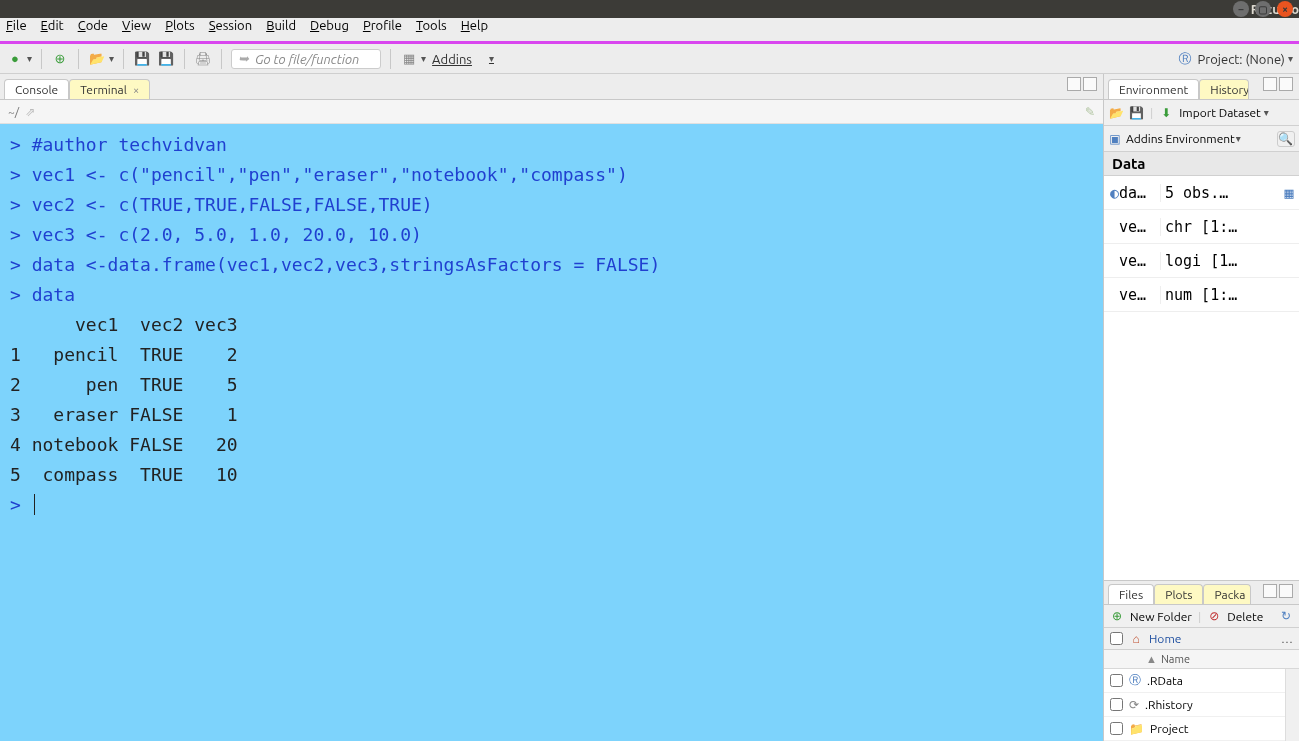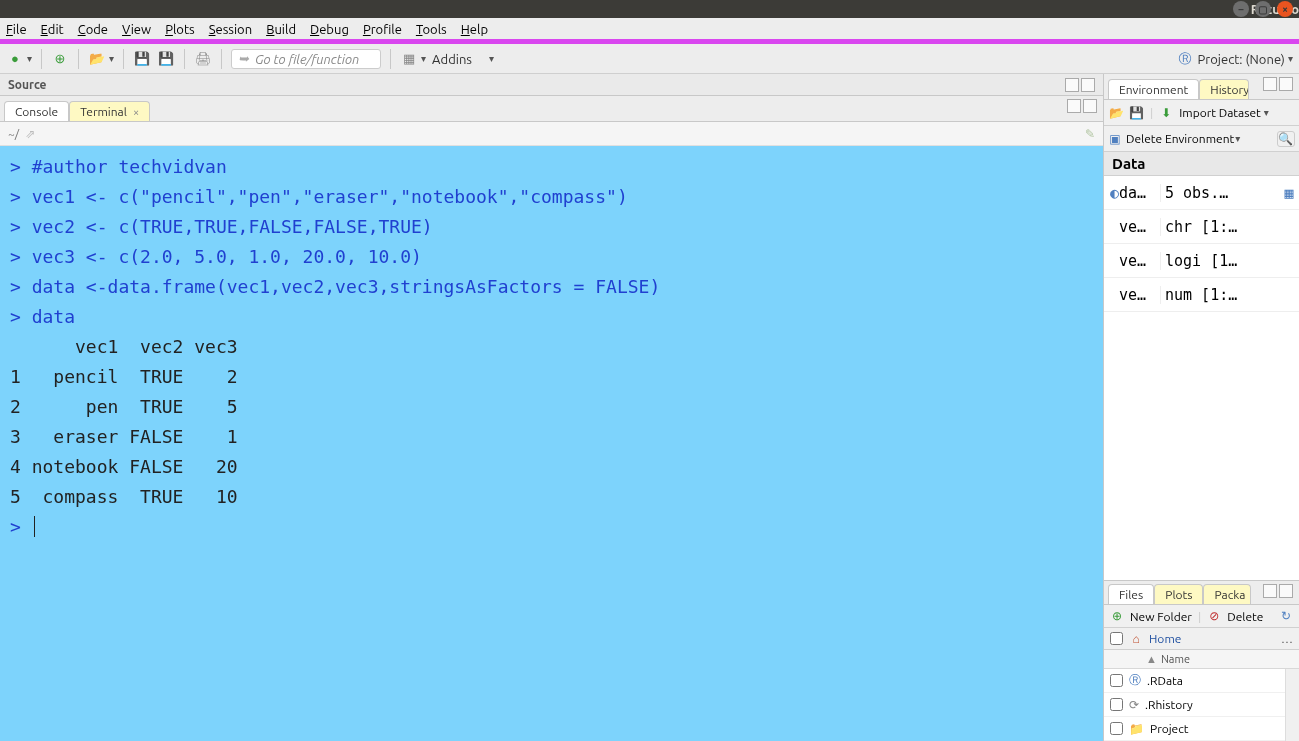--- a/index.html
+++ b/index.html
@@ -32,24 +32,24 @@
 .window-btn {
   width: 16px; height: 16px; border-radius: 50%;
   display: flex; align-items: center; justify-content: center;
   font-size: 10px; color: #3a3a3a;
 }
 .win-min { background: #6e6e6e; }
 .win-max { background: #6e6e6e; }
 .win-close { background: #e95420; }
 .menubar {
   background: #ededed;
-  border-bottom: 5px solid #d946ef;
+  border-bottom: 3px solid #d946ef;
   height: 26px;
   display: flex;
-  align-items: center;
+  align-items: flex-start;
   padding: 0 6px;
   gap: 14px;
 }
 .menubar span { cursor: default; }
 .menubar span u { text-decoration: underline; }
 .toolbar {
   background: #ededed;
   border-bottom: 1px solid #cfcfcf;
   height: 30px;
   display: flex;
@@ -61,21 +61,21 @@
   width: 18px; height: 18px; display: inline-flex; align-items: center; justify-content: center;
   font-size: 13px;
 }
 .tb-sep { width:1px; height:20px; background:#c8c8c8; margin:0 3px; }
 .tb-dropdown { font-size:10px; color:#555; margin-left:-3px; }
 .goto-box {
   border:1px solid #ccc; background:#fff; height:20px;
   display:flex; align-items:center; padding:0 6px; gap:6px;
   color:#888; font-style:italic; border-radius:3px; width:150px;
 }
-.addins { display:flex; align-items:center; gap:20px; color:#333; }
+.addins { display:flex; align-items:center; gap:20px; color:#333;text-decoration:underline; }
 .project-chip {
   margin-left:auto; display:flex; align-items:center; gap:6px; color:#333;
 }
 .main-body {
   flex:1; display:flex; background:#fff; overflow:hidden;
 }
 .left-col { flex:1; display:flex; flex-direction:column; border-right:1px solid #c8c8c8; }
 .right-col { width:195px; display:flex; flex-direction:column; }
 .pane-header {
   background:#eaeaea; border-bottom:1px solid #c8c8c8;
@@ -215,27 +215,20 @@
   <div class="project-chip">
     <span style="color:#5080c0">Ⓡ</span>
     <span>Project: (None)</span>
     <span class="tb-dropdown">▾</span>
   </div>
 </div>
 
 <div class="main-body">
   <div class="left-col">
 
-    <div class="pane-header">
-      <span>Source</span>
-      <div class="pane-ctrl">
-        <span class="ctrl-box"></span>
-        <span class="ctrl-box"></span>
-      </div>
-    </div>
 
     <div class="tabs-row">
       <div class="tab active">
         <span>Console</span>
       </div>
       <div class="tab inactive">
         <span>Terminal</span>
         <span class="close-x">×</span>
       </div>
       <div class="tabs-ctrl">
@@ -281,21 +274,21 @@
       <div class="env-toolbar">
         <span class="small-icon" style="color:#d8a038">📂</span>
         <span class="small-icon" style="color:#5080c0">💾</span>
         <span style="color:#ccc">|</span>
         <span class="small-icon" style="color:#3a9c3a">⬇</span>
         <span>Import Dataset</span>
         <span class="tb-dropdown">▾</span>
       </div>
       <div class="env-toolbar2">
         <span class="small-icon" style="color:#5080c0">▣</span>
-        <span>Delete Environment</span>
+        <span>Addins Environment</span>
         <span class="tb-dropdown">▾</span>
         <span class="small-icon" style="margin-left:auto;border:1px solid #ccc;border-radius:3px;width:18px;height:16px;color:#888">🔍</span>
       </div>
       <div class="env-list" id="env-list">
           <div class="env-section">Data</div>
           <div class="env-row">
             <span class="nm"><span style="color:#5080c0">◐</span>da…</span>
             <span class="vl">5 obs.…</span>
             <span class="ic">▦</span>
           </div>

